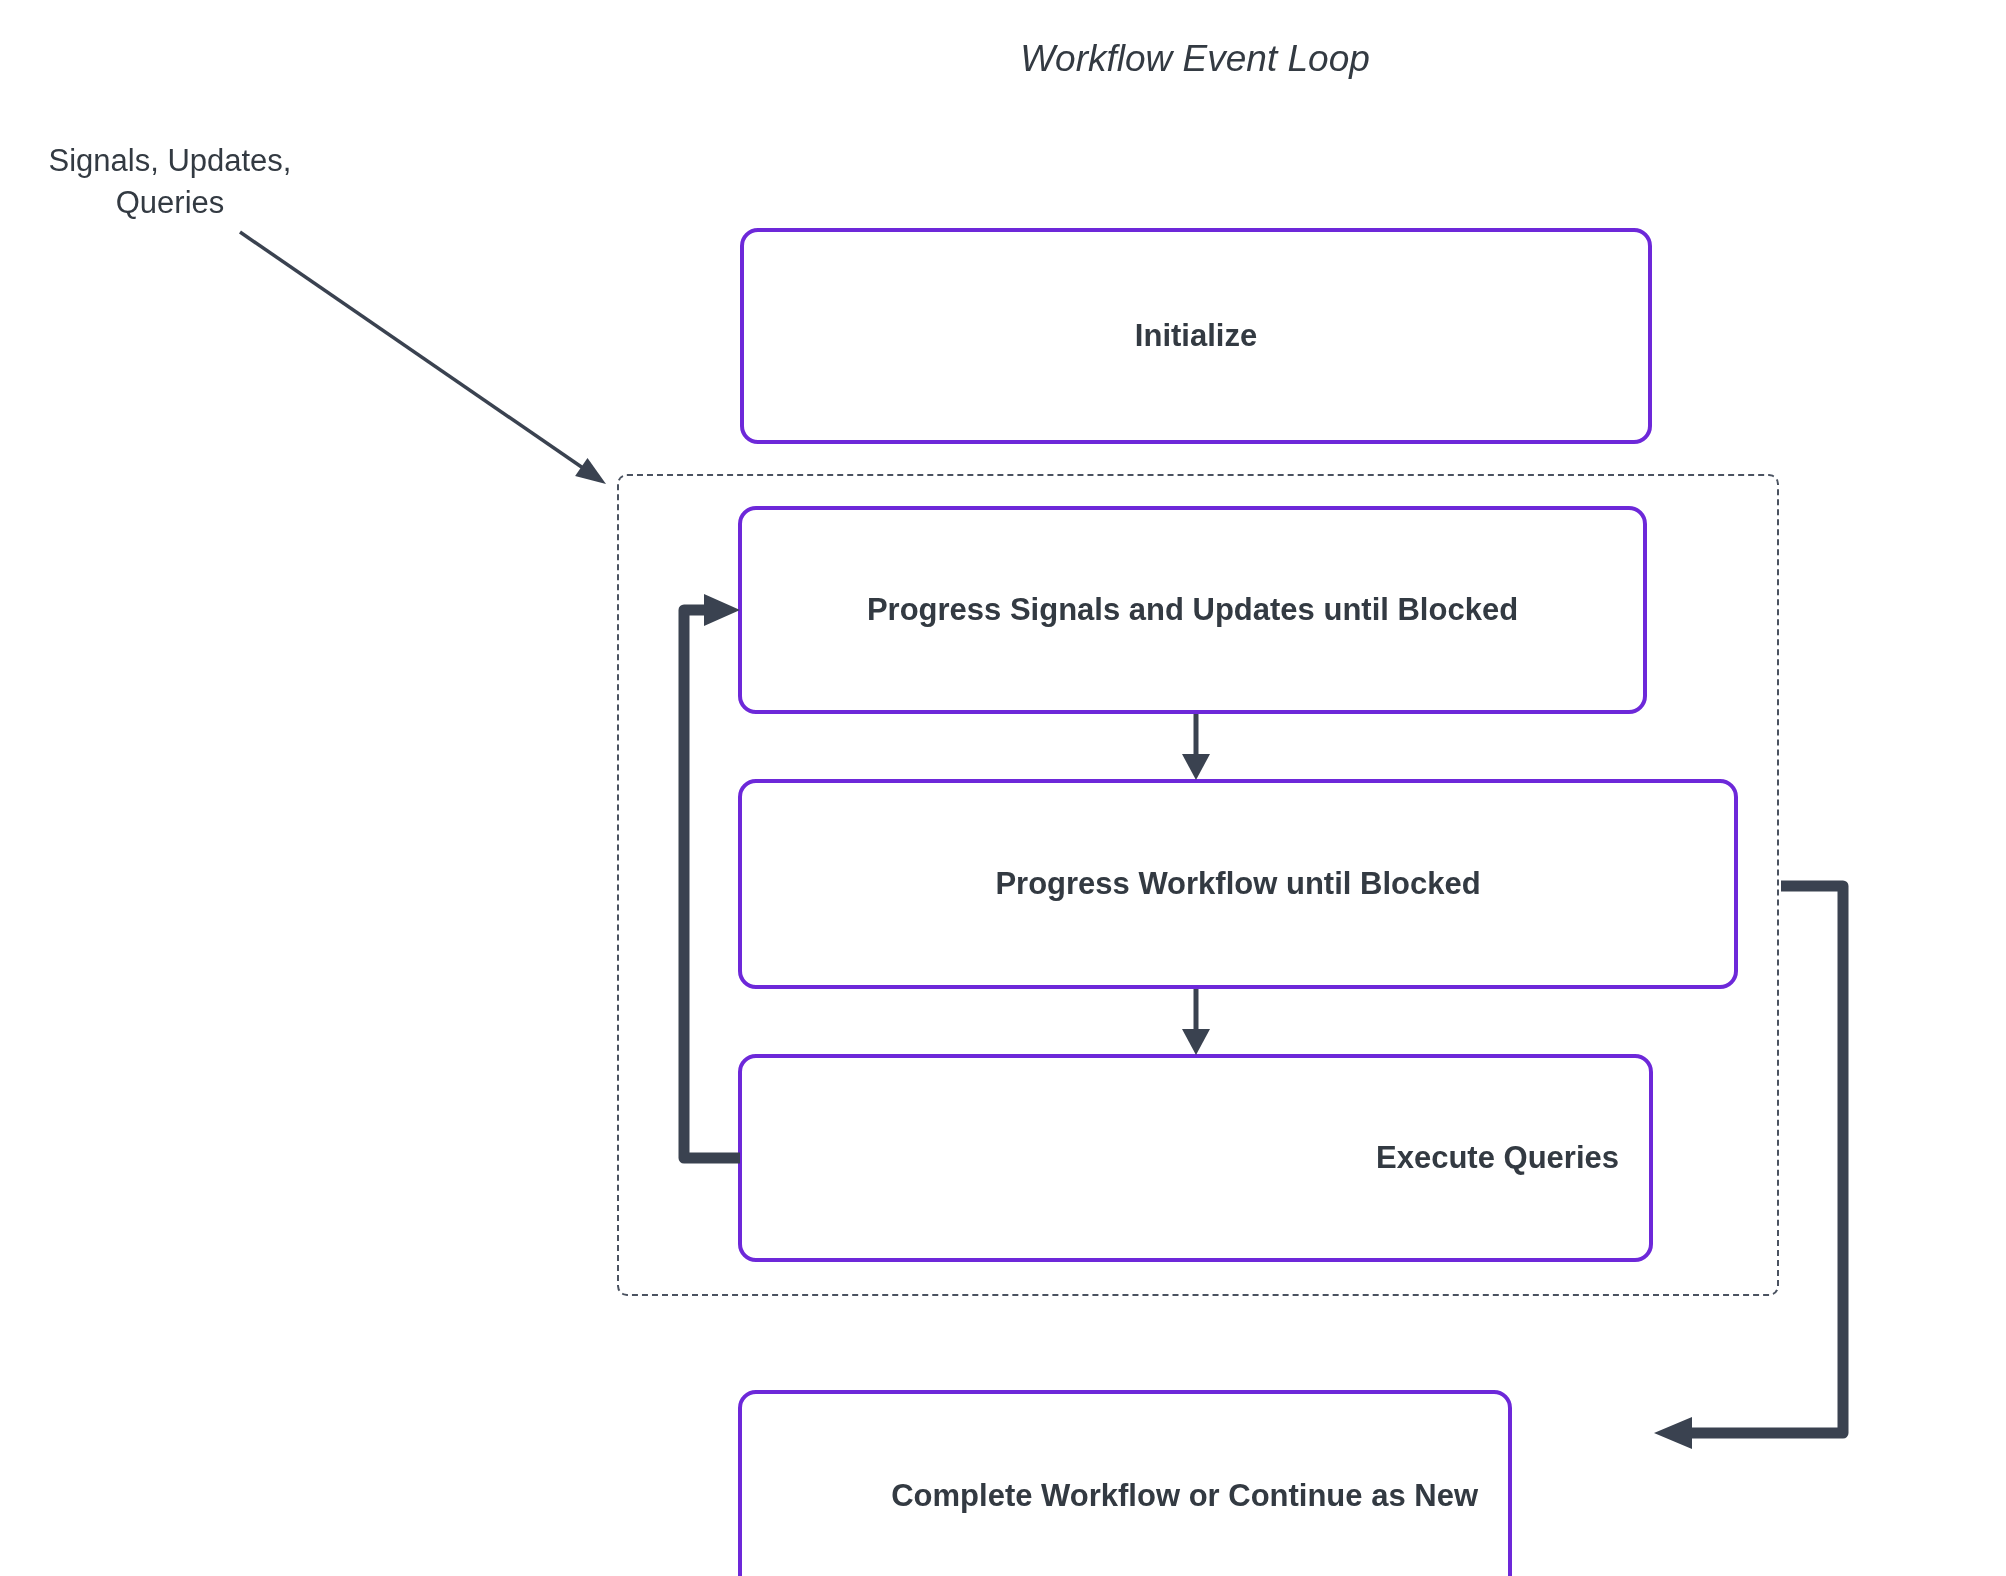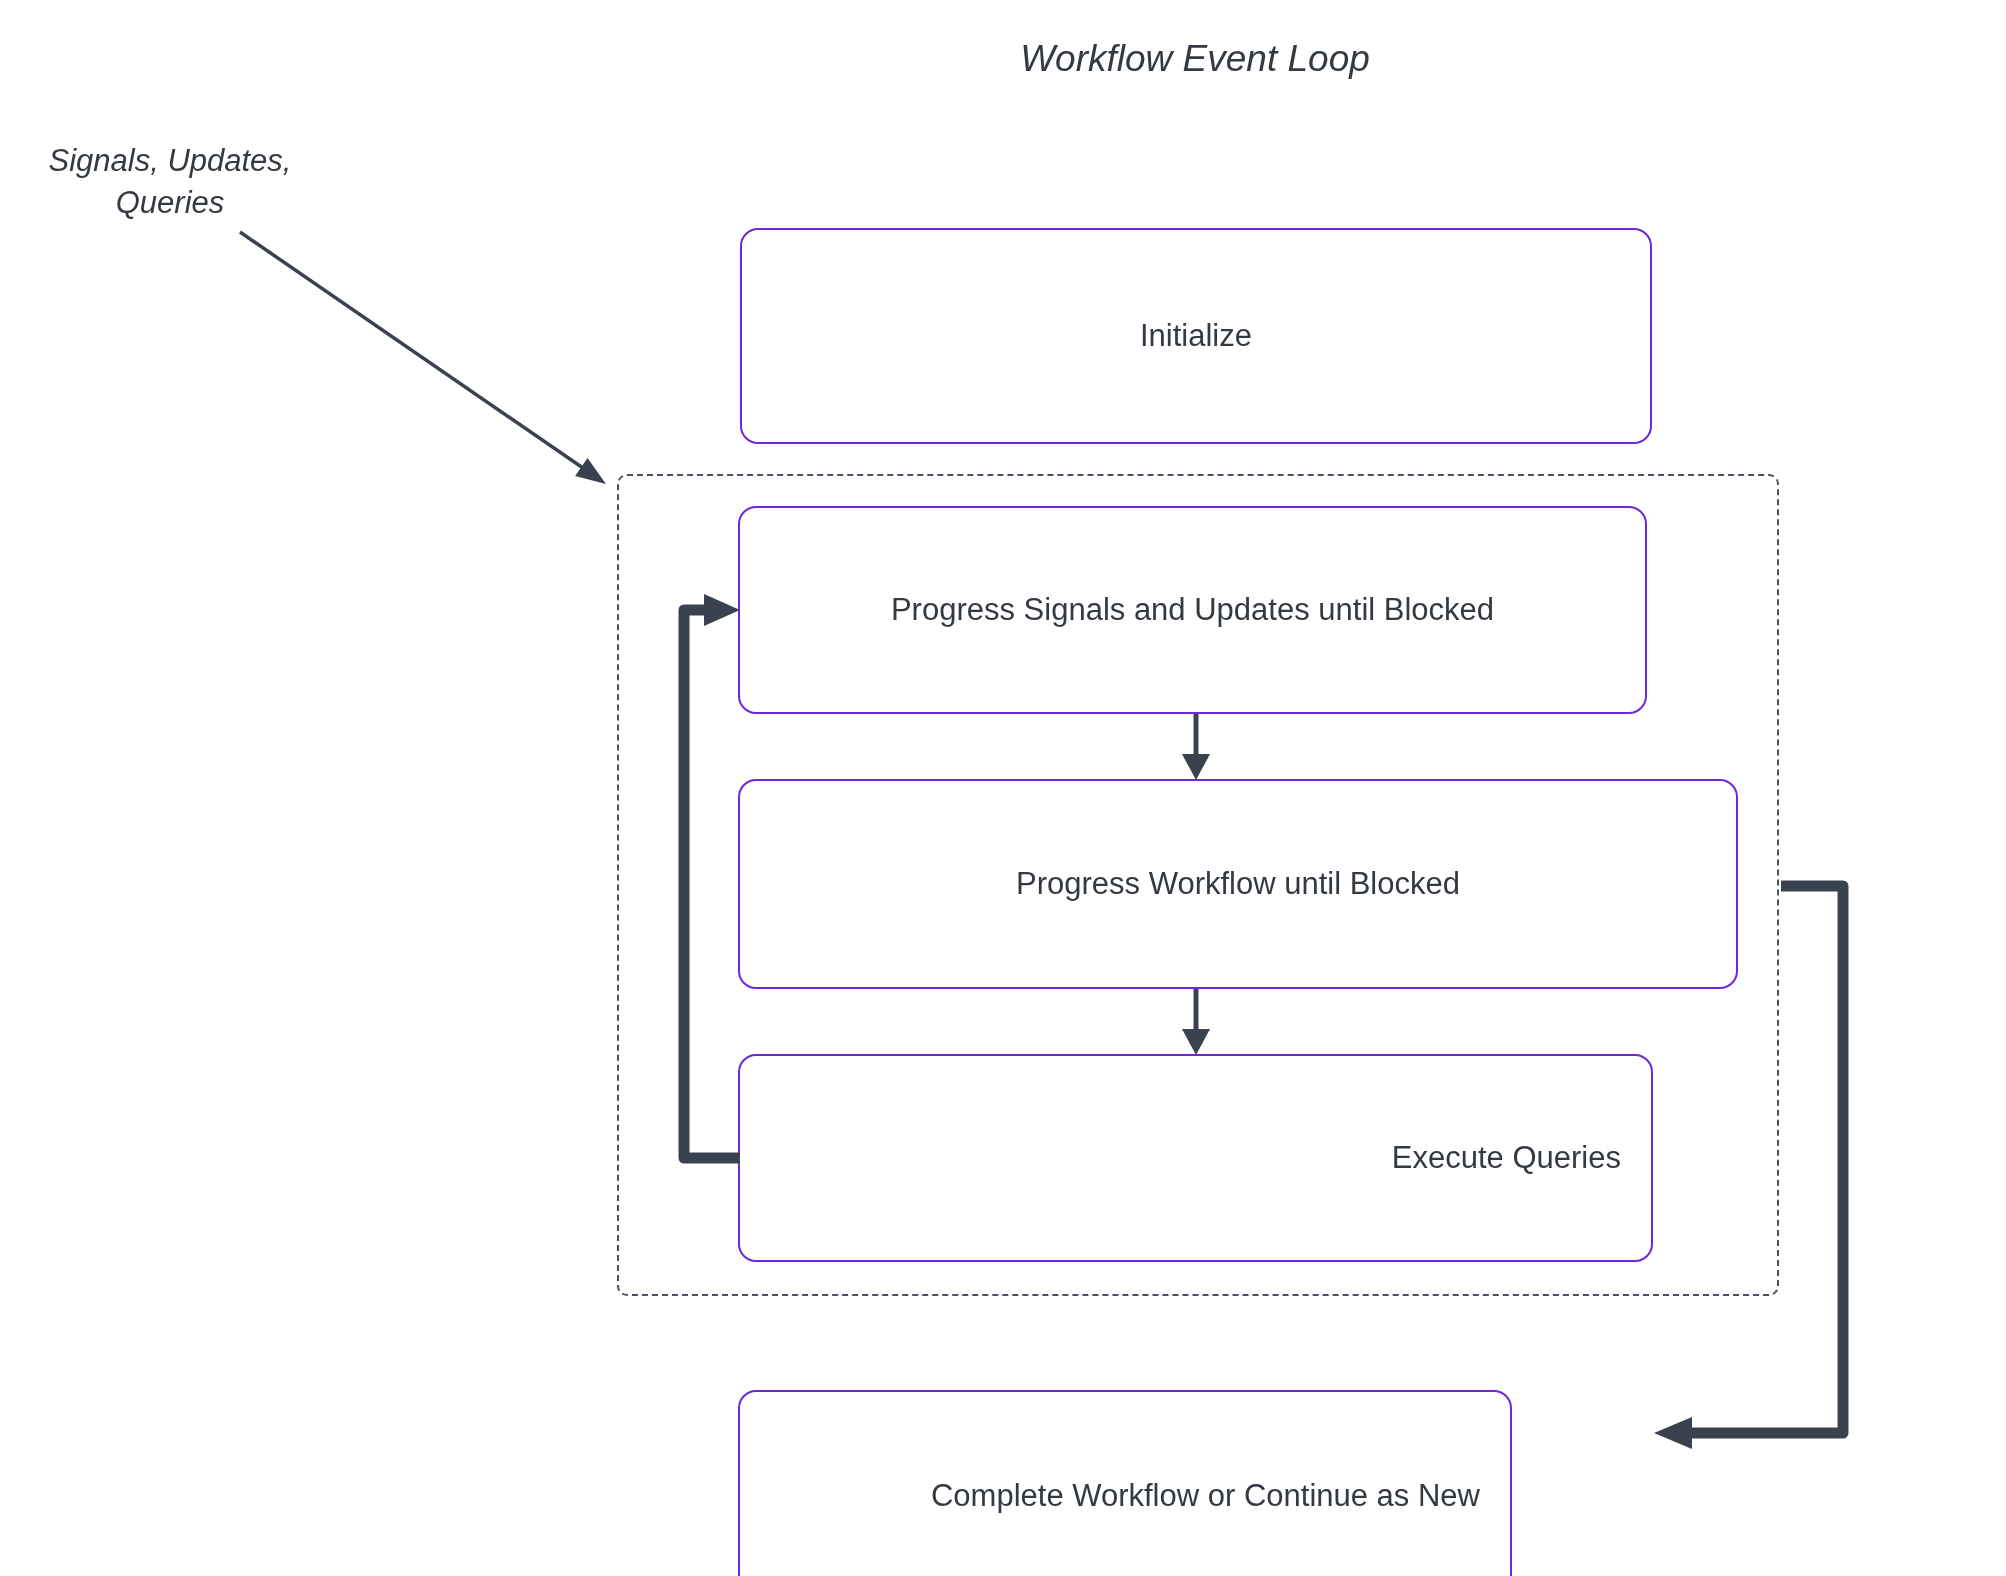--- a/index.html
+++ b/index.html
@@ -35,34 +35,34 @@
   .annotation-label {
     position: absolute;
     left: 30px;
     top: 140px;
     width: 280px;
     text-align: center;
     font-size: 31px;
     line-height: 1.35;
     color: var(--text);
     white-space: pre-line;
-    font-style: italic;
   }
   .node {
     position: absolute;
     background: #ffffff;
-    border: 2px solid #6d28d9;
+    border: 4px solid #6d28d9;
     border-radius: 18px;
     display: flex;
     align-items: center;
     justify-content: center;
     text-align: center;
     font-size: 31px;
     color: var(--text);
     padding: 0 30px;
+    font-weight: bold;
   }
   #node-initialize        { left: 740px; top: 228px;  width: 912px; height: 216px; }
   #node-progress-signals  { left: 738px; top: 506px;  width: 909px; height: 208px; }
   #node-progress-workflow { left: 738px; top: 779px;  width: 1000px; height: 210px; }
   #node-execute-queries   { left: 738px; top: 1054px; width: 915px; height: 208px; justify-content: flex-end; }
   #node-complete          { left: 738px; top: 1390px; width: 774px; height: 212px; justify-content: flex-end; }
   .loop-group {
     position: absolute;
     left: 617px;
     top: 474px;

